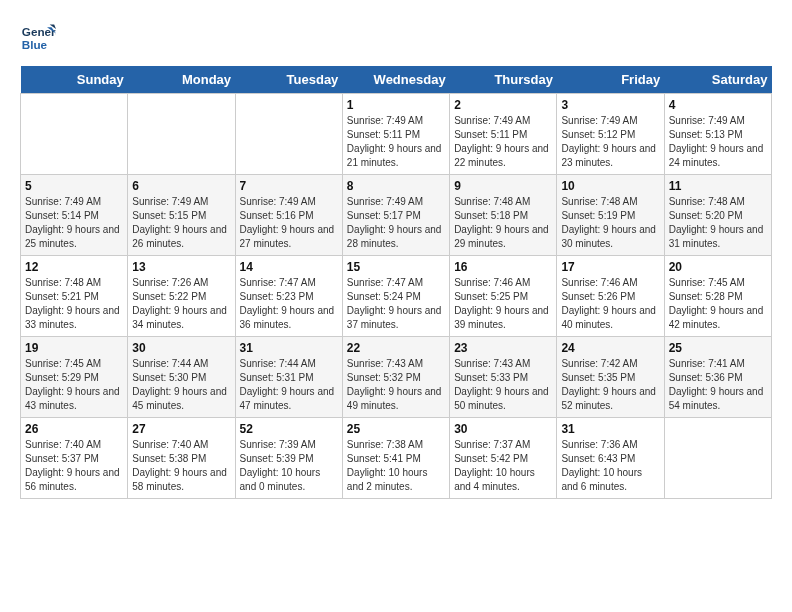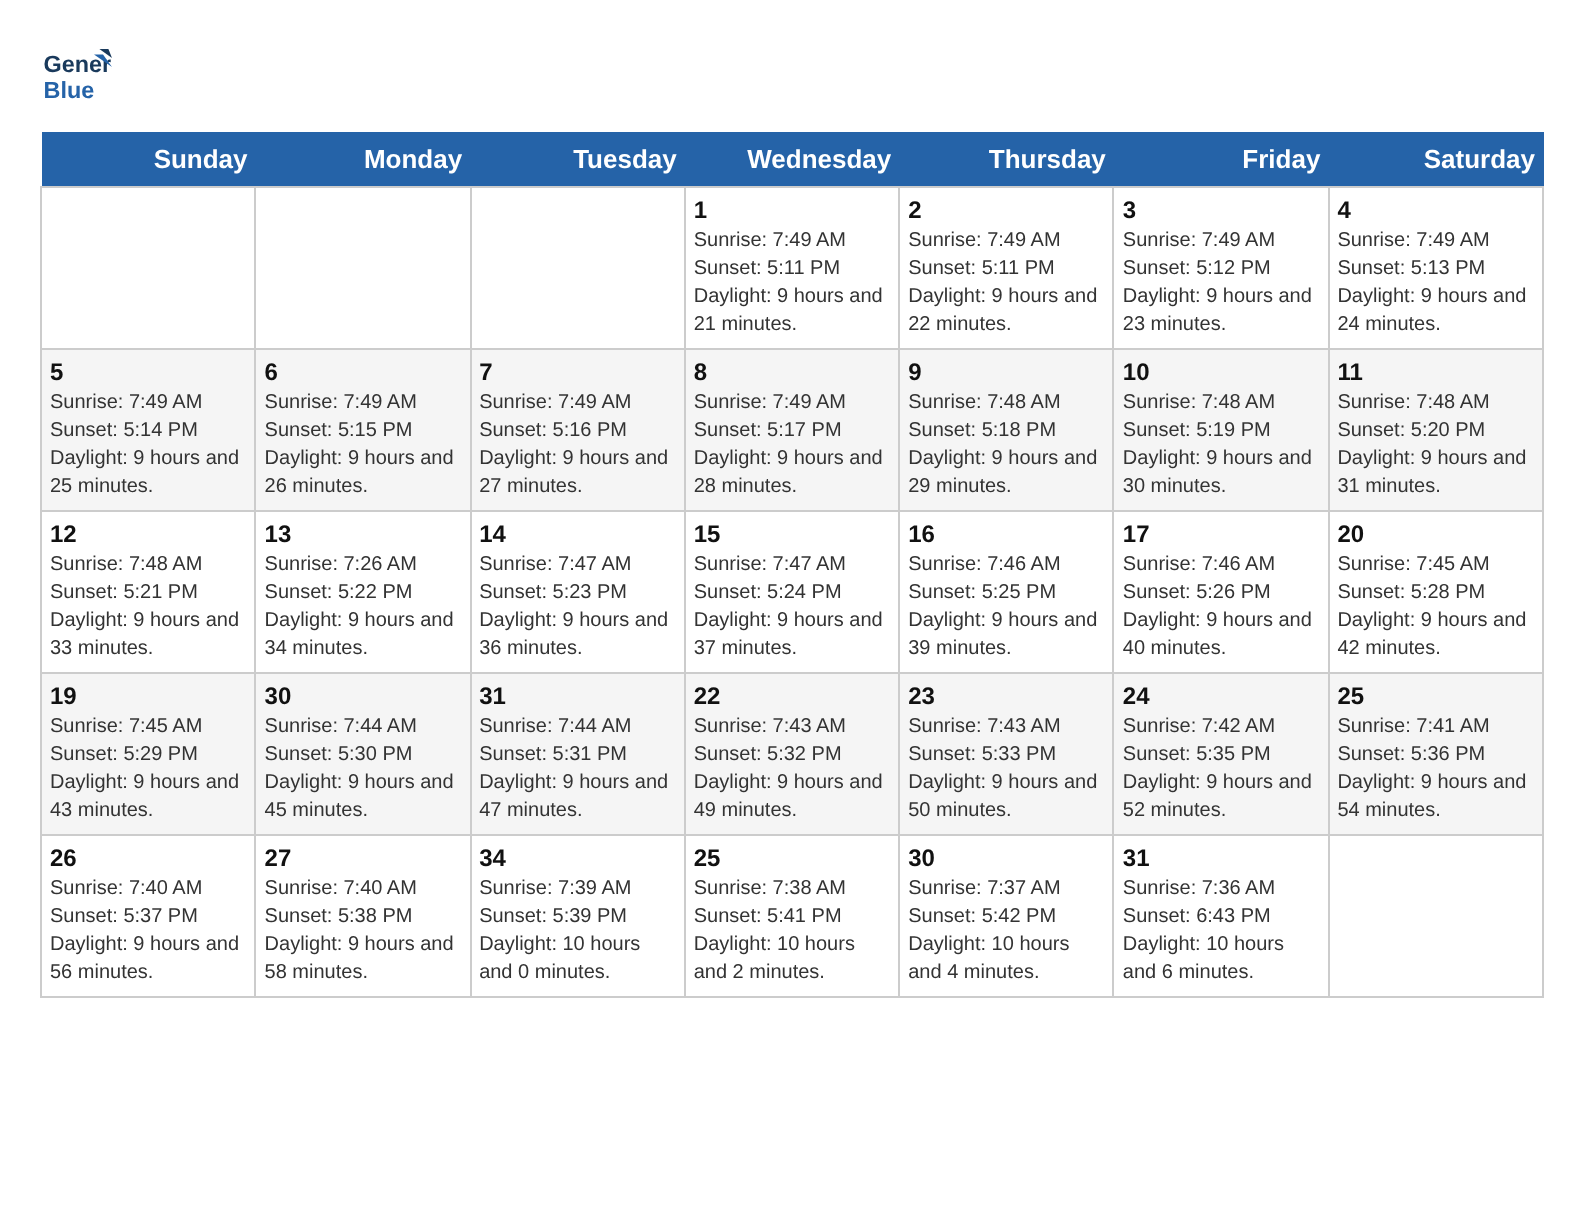--- a/index.html
+++ b/index.html
@@ -303,21 +303,21 @@
 and 56 minutes.</div>
         </td>
         <td>
           <div class="day-number">27</div>
           <div class="day-info">Sunrise: 7:40 AM
 Sunset: 5:38 PM
 Daylight: 9 hours
 and 58 minutes.</div>
         </td>
         <td>
-          <div class="day-number">34</div>
+          <div class="day-number">52</div>
           <div class="day-info">Sunrise: 7:39 AM
 Sunset: 5:39 PM
 Daylight: 10 hours
 and 0 minutes.</div>
         </td>
         <td>
           <div class="day-number">25</div>
           <div class="day-info">Sunrise: 7:38 AM
 Sunset: 5:41 PM
 Daylight: 10 hours

